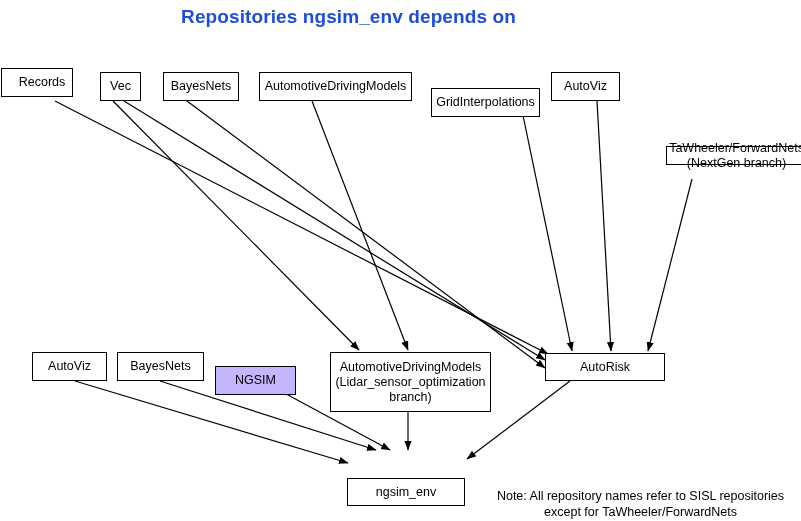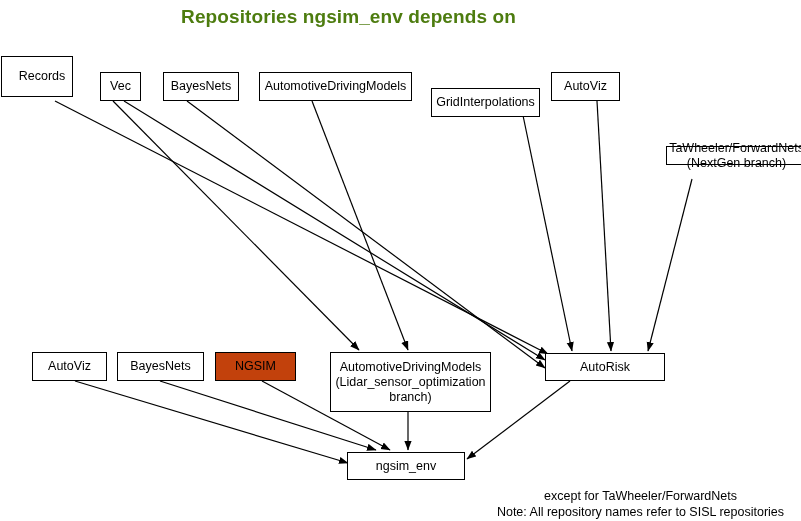--- a/index.html
+++ b/index.html
@@ -28,21 +28,21 @@
   }
   .title {
     position: absolute;
     left: 0;
     top: 6px;
     width: 697px;
     text-align: center;
     font-size: 19px;
     font-weight: bold;
     letter-spacing: 0.1px;
-    color: #4d7c0f;
+    color: #1d4ed8;
   }
   .node {
     position: absolute;
     box-sizing: border-box;
     border: 1.4px solid #000000;
     background: #ffffff;
     display: flex;
     align-items: center;
     justify-content: center;
     text-align: center;
@@ -84,21 +84,21 @@
         <line x1="692" y1="179" x2="648" y2="351" stroke="#000000" stroke-width="1.2" marker-end="url(#ah)"></line>
         <line x1="75" y1="381" x2="348" y2="463" stroke="#000000" stroke-width="1.2" marker-end="url(#ah)"></line>
         <line x1="160" y1="381" x2="376" y2="450" stroke="#000000" stroke-width="1.2" marker-end="url(#ah)"></line>
         <line x1="262" y1="381" x2="390" y2="450" stroke="#000000" stroke-width="1.2" marker-end="url(#ah)"></line>
         <line x1="408" y1="412" x2="408" y2="450" stroke="#000000" stroke-width="1.2" marker-end="url(#ah)"></line>
         <line x1="570" y1="381" x2="467" y2="459" stroke="#000000" stroke-width="1.2" marker-end="url(#ah)"></line>
       </g>
   </svg>
 
   <div id="node-layer">
-      <div class="node" style="left: 1px; top: 56px; width: 72px; height: 41px; border-color: rgb(0, 0, 0); background: rgb(255, 255, 255); padding-left: 14px;">
+      <div class="node" style="left: 1px; top: 68px; width: 72px; height: 29px; border-color: rgb(0, 0, 0); background: rgb(255, 255, 255); padding-left: 14px;">
         <span class="lbl">Records</span>
       </div>
       <div class="node" style="left: 100px; top: 72px; width: 41px; height: 29px; border-color: rgb(0, 0, 0); background: rgb(255, 255, 255); justify-content: center;">
         <span class="lbl">Vec</span>
       </div>
       <div class="node" style="left: 163px; top: 72px; width: 76px; height: 29px; border-color: rgb(0, 0, 0); background: rgb(255, 255, 255);">
         <span class="lbl">BayesNets</span>
       </div>
       <div class="node" style="left: 259px; top: 72px; width: 153px; height: 29px; border-color: rgb(0, 0, 0); background: rgb(255, 255, 255);">
         <span class="lbl">AutomotiveDrivingModels</span>
@@ -112,34 +112,34 @@
       <div class="node" style="left: 666px; top: 146px; width: 141px; height: 19px; border-color: rgb(0, 0, 0); background: rgb(255, 255, 255);">
         <span class="lbl">TaWheeler/ForwardNets
 (NextGen branch)</span>
       </div>
       <div class="node" style="left: 32px; top: 352px; width: 75px; height: 29px; border-color: rgb(0, 0, 0); background: rgb(255, 255, 255);">
         <span class="lbl">AutoViz</span>
       </div>
       <div class="node" style="left: 117px; top: 352px; width: 87px; height: 29px; border-color: rgb(0, 0, 0); background: rgb(255, 255, 255);">
         <span class="lbl">BayesNets</span>
       </div>
-      <div class="node" style="left: 215px; top: 352px; width: 81px; height: 29px; border-color: rgb(0, 0, 0); background: #c2410c;">
+      <div class="node" style="left: 215px; top: 366px; width: 81px; height: 29px; border-color: rgb(0, 0, 0); background: #c4b5fd;">
         <span class="lbl">NGSIM</span>
       </div>
       <div class="node" style="left: 330px; top: 352px; width: 161px; height: 60px; border-color: rgb(0, 0, 0); background: rgb(255, 255, 255);">
         <span class="lbl">AutomotiveDrivingModels
 (Lidar_sensor_optimization
 branch)</span>
       </div>
       <div class="node" style="left: 545px; top: 353px; width: 120px; height: 28px; border-color: rgb(0, 0, 0); background: rgb(255, 255, 255); text-align: right;">
         <span class="lbl">AutoRisk</span>
       </div>
-      <div class="node" style="left: 347px; top: 452px; width: 118px; height: 28px; border-color: rgb(0, 0, 0); background: rgb(255, 255, 255);">
+      <div class="node" style="left: 347px; top: 478px; width: 118px; height: 28px; border-color: rgb(0, 0, 0); background: rgb(255, 255, 255);">
         <span class="lbl">ngsim_env</span>
       </div>
     </div>
 
   <div class="note" style="left:480px; top:488px; width:321px;">
+    <div>Note: All repository names refer to SISL repositories</div>
     <div>except for TaWheeler/ForwardNets</div>
-    <div>Note: All repository names refer to SISL repositories</div>
   </div>
 
 </div>
 
 </body></html>

